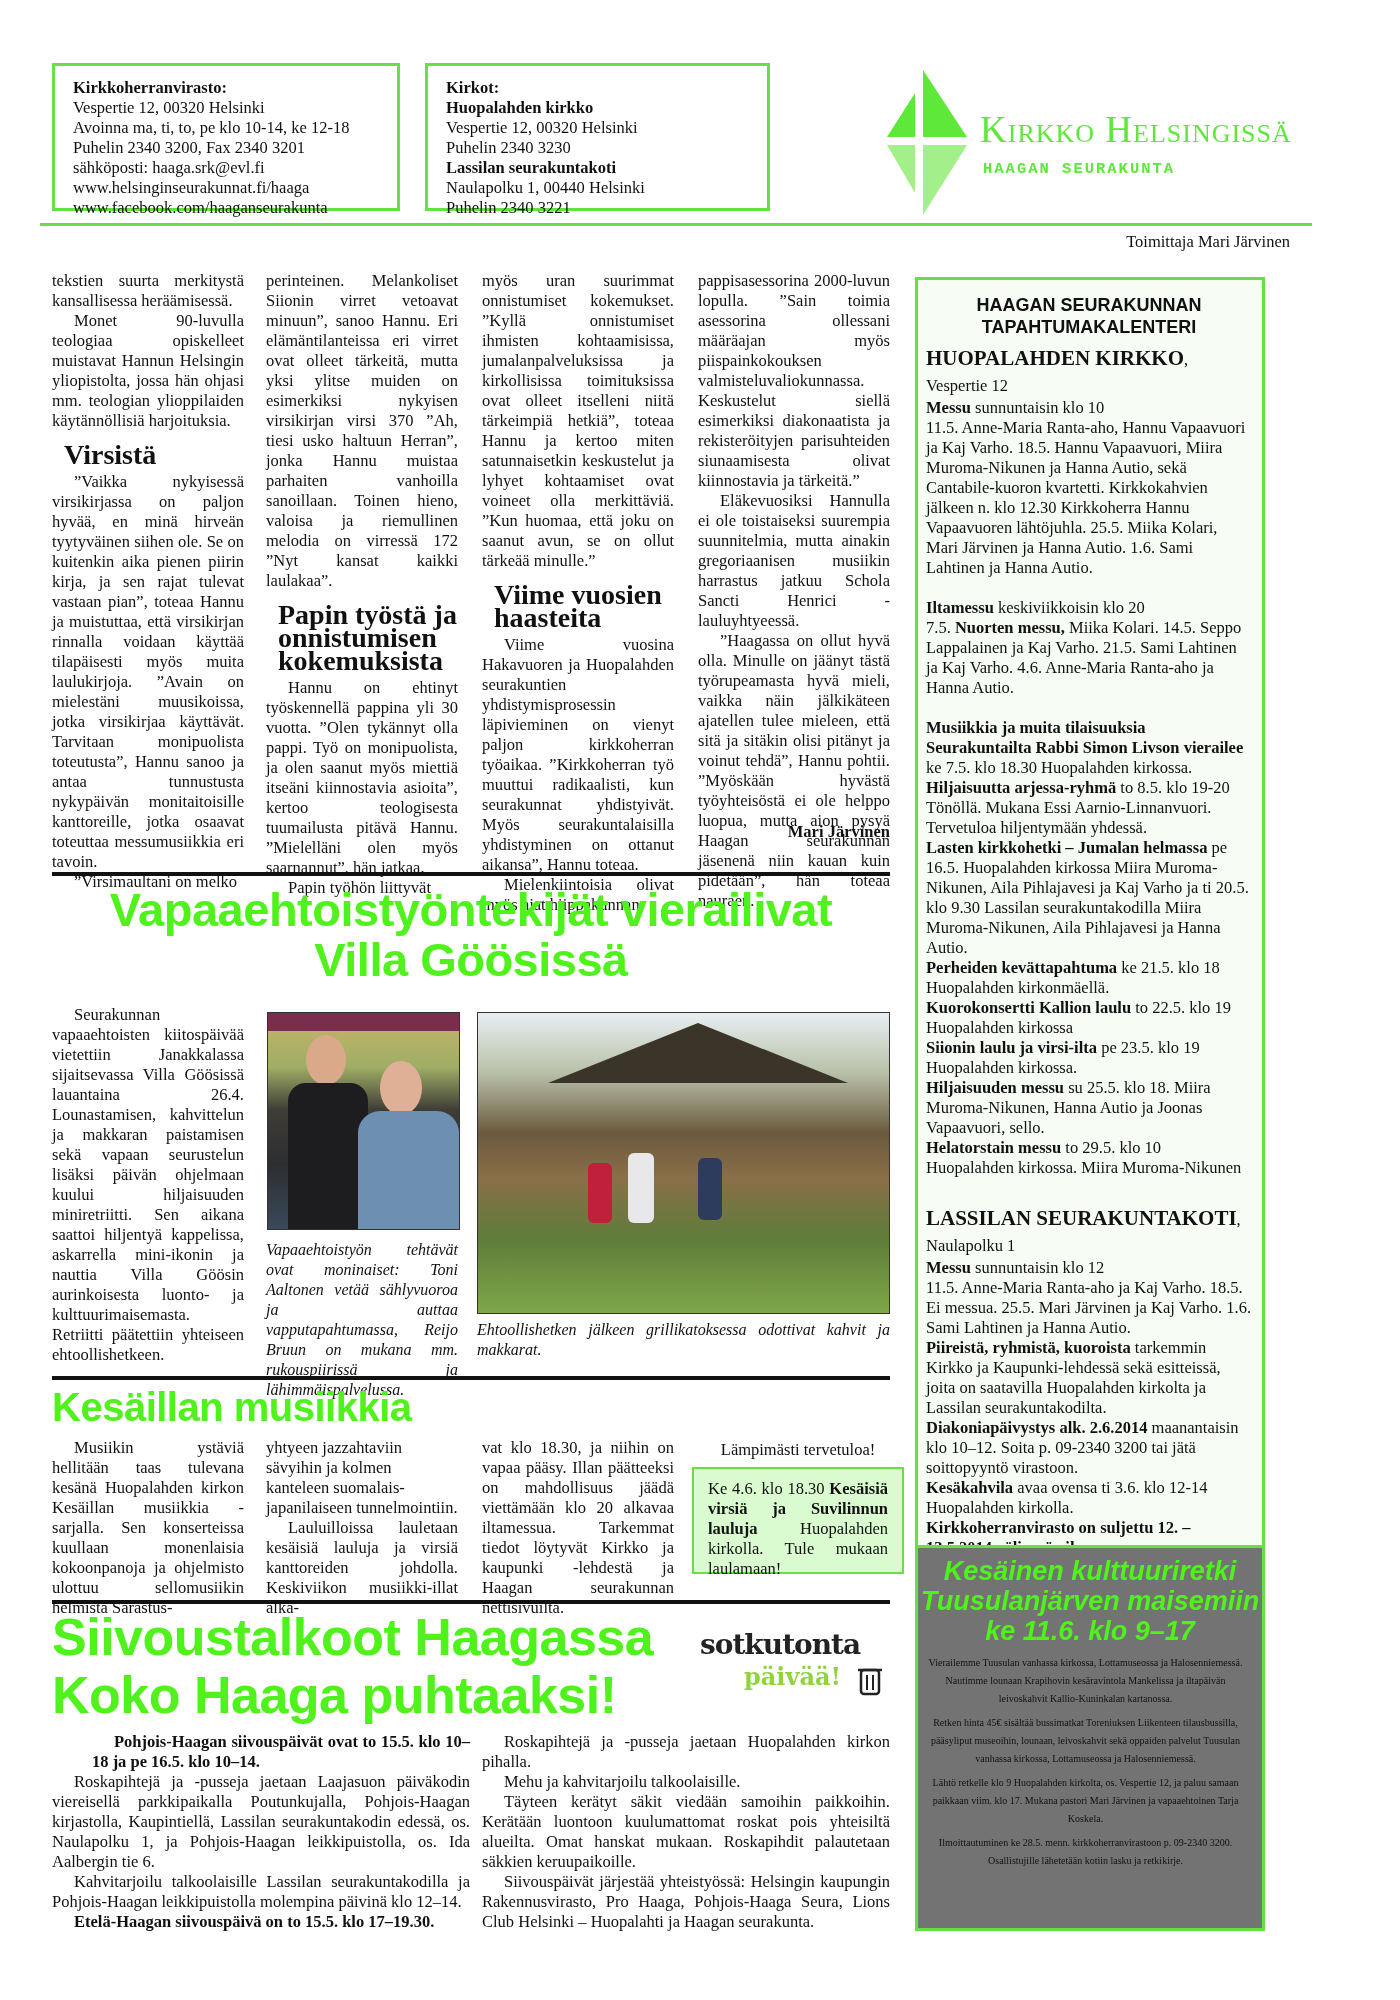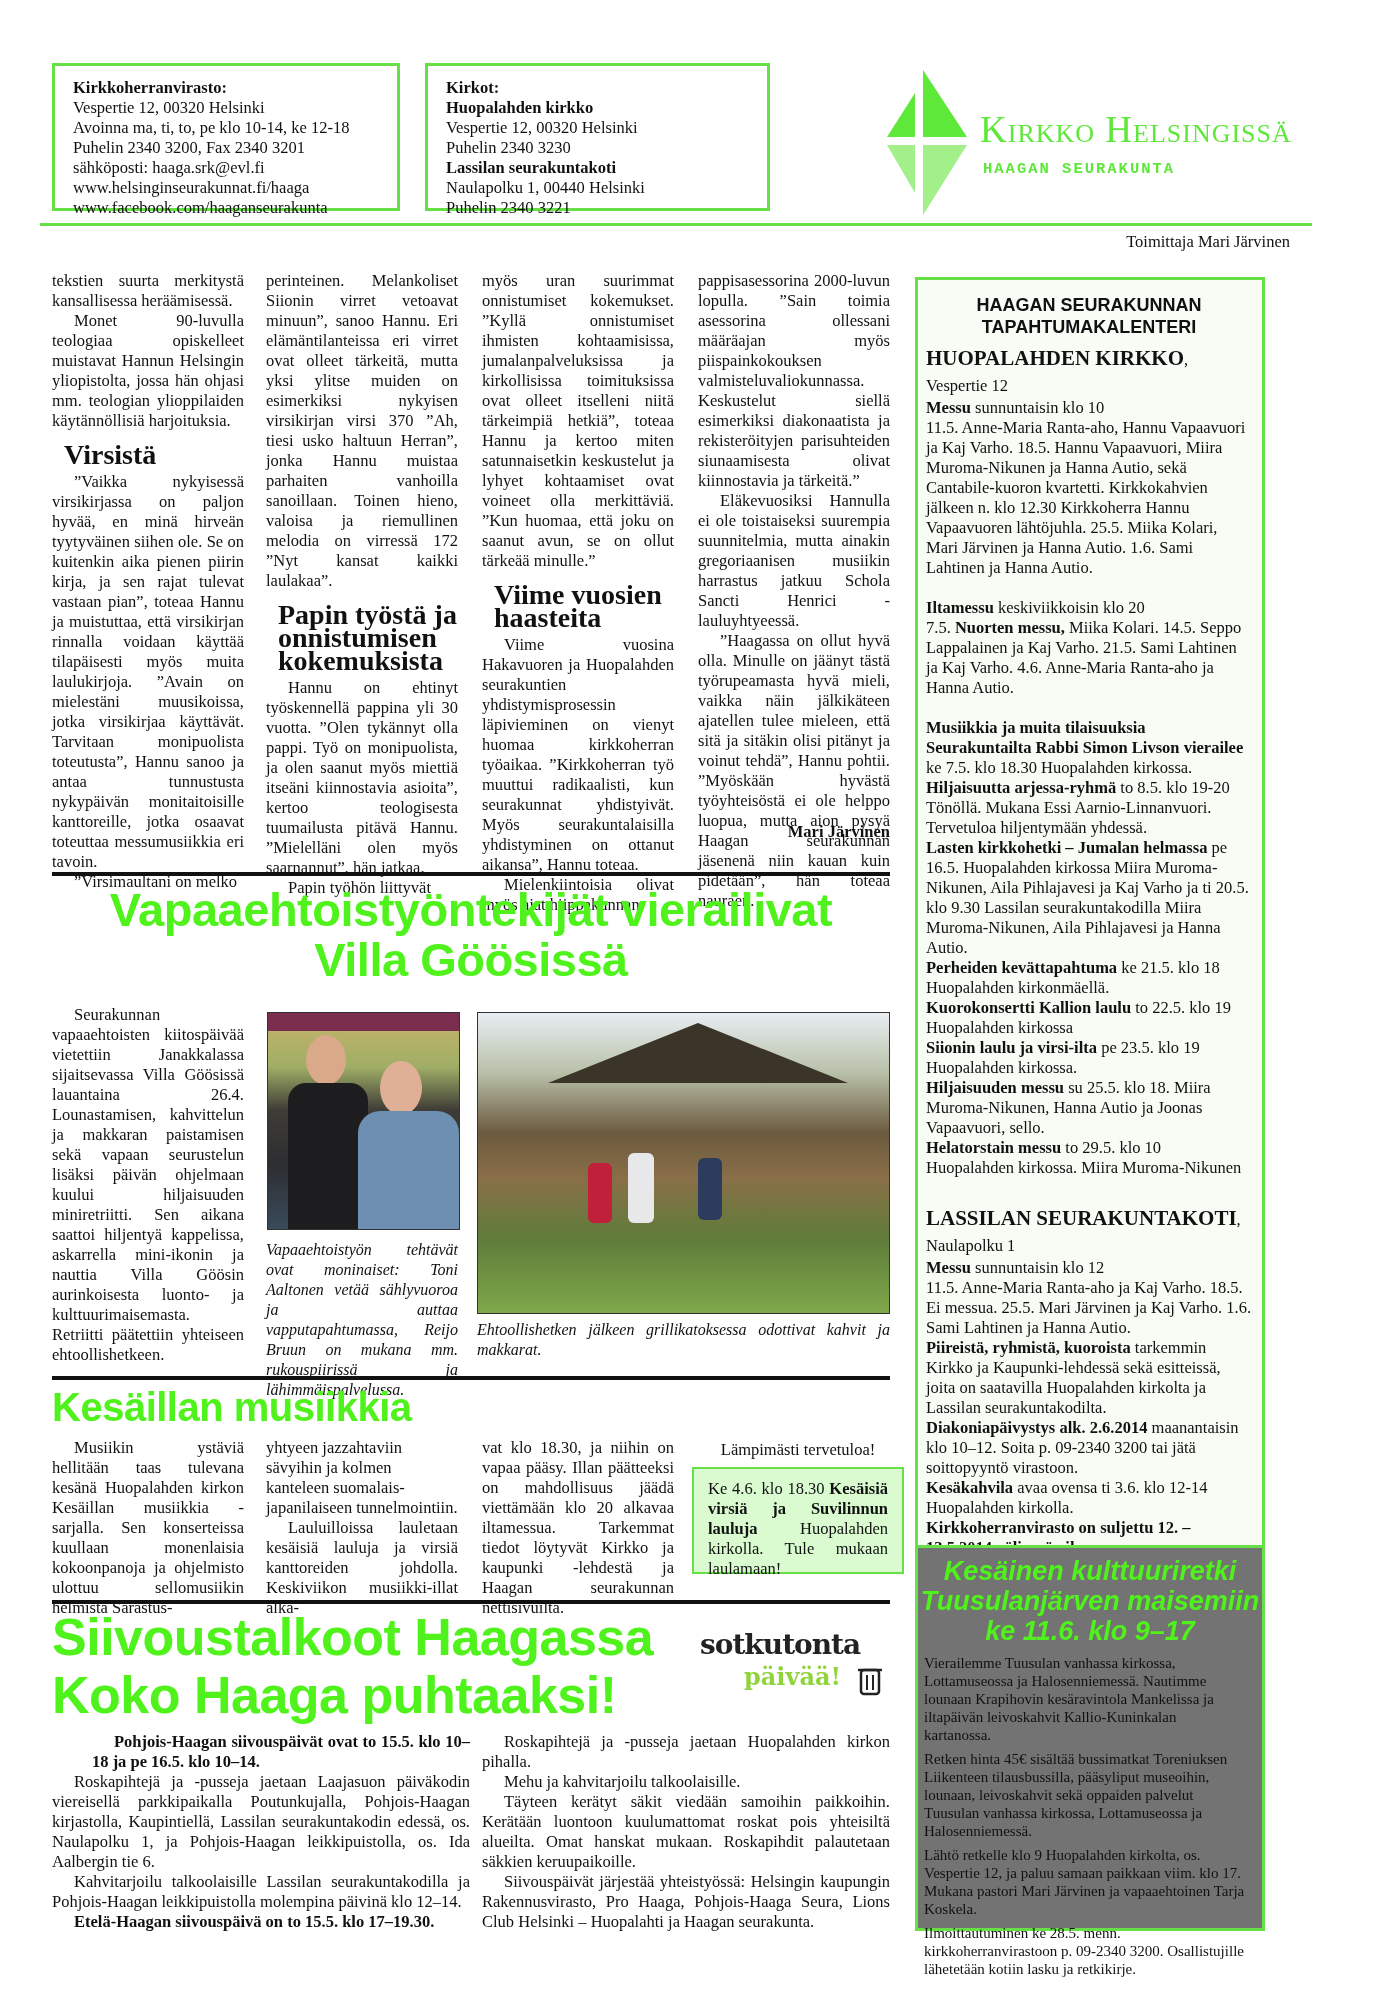--- a/index.html
+++ b/index.html
@@ -15,21 +15,21 @@
   .rule{position:absolute;height:4px;background:#111;}
   .cal{position:absolute;left:915px;top:277px;width:350px;height:1325px;background:#f7fcf5;}
   .cal .inner{padding:14px 10px 0 8px;font-size:16.5px;line-height:20px;}
   .cal h2{margin:0;text-align:center;font-family:"Liberation Sans",sans-serif;font-size:18px;line-height:22px;font-weight:bold;}
   .cal h4{margin:8px 0 0 0;font-size:21px;line-height:24px;font-weight:bold;}
   .cal h4 span{font-size:16.5px;font-weight:normal;}
   .cal .gap{height:20px;}
   .cal a{color:#111;text-decoration:underline;}
   .trip{position:absolute;left:915px;top:1545px;width:350px;height:386px;background:#737373;}
   .trip .t{font-family:"Liberation Sans",sans-serif;font-weight:bold;font-style:italic;color:#4ff21a;font-size:27px;line-height:30px;text-align:center;margin-top:8px;white-space:nowrap;overflow:hidden;}
-  .trip .body{font-size:15px;line-height:18px;text-align:left;padding:8px 15px 0 6px;}
+  .trip .body{font-size:10px;line-height:18px;text-align:center;padding:8px 15px 0 6px;}
   .trip .body p{margin:0 0 6px 0;}
   .photo{position:absolute;border:1px solid #333;overflow:hidden;}
   .caption{position:absolute;font-style:italic;font-size:16px;line-height:20px;text-align:justify;}
   .music-box{position:absolute;left:692px;top:1467px;width:212px;height:107px;background:#d9fbcf;border:2px solid #66e044;box-sizing:border-box;padding:10px 14px;font-size:16.5px;line-height:20px;text-align:justify;}
 </style>
 </head>
 <body>
 
 <div class="abs box info" style="left:52px;top:63px;width:348px;height:148px;">
   <div style="font-weight:bold;">Kirkkoherranvirasto:</div>
@@ -74,21 +74,21 @@
   </div>
 <div class="col" style="left:266px;top:271px;width:192px;">
     <p class="noind">perinteinen. Melankoliset Siionin virret vetoavat minuun”, sanoo Hannu. Eri elämäntilanteissa eri virret ovat olleet tärkeitä, mutta yksi ylitse muiden on esimerkiksi nykyisen virsikirjan virsi 370 ”Ah, tiesi usko haltuun Herran”, jonka Hannu muistaa parhaiten vanhoilla sanoillaan. Toinen hieno, valoisa ja riemullinen melodia on virressä 172 ”Nyt kansat kaikki laulakaa”.</p>
     <h3>Papin työstä ja onnistumisen kokemuksista</h3>
     <p>Hannu on ehtinyt työskennellä pappina yli 30 vuotta. ”Olen tykännyt olla pappi. Työ on monipuolista, ja olen saanut myös miettiä itseäni kiinnostavia asioita”, kertoo teologisesta tuumailusta pitävä Hannu. ”Mielelläni olen myös saarnannut”, hän jatkaa.</p>
     <p>Papin työhön liittyvät</p>
   </div>
 <div class="col" style="left:482px;top:271px;width:192px;">
     <p class="noind">myös uran suurimmat onnistumiset kokemukset. ”Kyllä onnistumiset ihmisten kohtaamisissa, jumalanpalveluksissa ja kirkollisissa toimituksissa ovat olleet itselleni niitä tärkeimpiä hetkiä”, toteaa Hannu ja kertoo miten satunnaisetkin keskustelut ja lyhyet kohtaamiset ovat voineet olla merkittäviä. ”Kun huomaa, että joku on saanut avun, se on ollut tärkeää minulle.”</p>
     <h3>Viime vuosien haasteita</h3>
-    <p>Viime vuosina Hakavuoren ja Huopalahden seurakuntien yhdistymisprosessin läpivieminen on vienyt huomaa kirkkoherran työaikaa. ”Kirkkoherran työ muuttui radikaalisti, kun seurakunnat yhdistyivät. Myös seurakuntalaisilla yhdistyminen on ottanut aikansa”, Hannu toteaa.</p>
+    <p>Viime vuosina Hakavuoren ja Huopalahden seurakuntien yhdistymisprosessin läpivieminen on vienyt paljon kirkkoherran työaikaa. ”Kirkkoherran työ muuttui radikaalisti, kun seurakunnat yhdistyivät. Myös seurakuntalaisilla yhdistyminen on ottanut aikansa”, Hannu toteaa.</p>
     <p>Mielenkiintoisia olivat myös ajat hiippakunnan</p>
   </div>
 <div class="col" style="left:698px;top:271px;width:192px;">
     <p class="noind">pappisasessorina 2000-luvun lopulla. ”Sain toimia asessorina ollessani määräajan myös piispainkokouksen valmisteluvaliokunnassa. Keskustelut siellä esimerkiksi diakonaatista ja rekisteröityjen parisuhteiden siunaamisesta olivat kiinnostavia ja tärkeitä.”</p>
     <p>Eläkevuosiksi Hannulla ei ole toistaiseksi suurempia suunnitelmia, mutta ainakin gregoriaanisen musiikin harrastus jatkuu Schola Sancti Henrici -lauluyhtyeessä.</p>
     <p>”Haagassa on ollut hyvä olla. Minulle on jäänyt tästä työrupeamasta hyvä mieli, vaikka näin jälkikäteen ajatellen tulee mieleen, että sitä ja sitäkin olisi pitänyt ja voinut tehdä”, Hannu pohtii. ”Myöskään hyvästä työyhteisöstä ei ole helppo luopua, mutta aion pysyä Haagan seurakunnan jäsenenä niin kauan kuin pidetään”, hän toteaa nauraen.</p>
   </div>
 <div class="abs" style="left:760px;top:822px;width:130px;text-align:right;font-weight:bold;font-size:16.5px;">Mari Järvinen</div>
 
 <div class="rule" style="left:52px;top:872px;width:838px;"></div>

